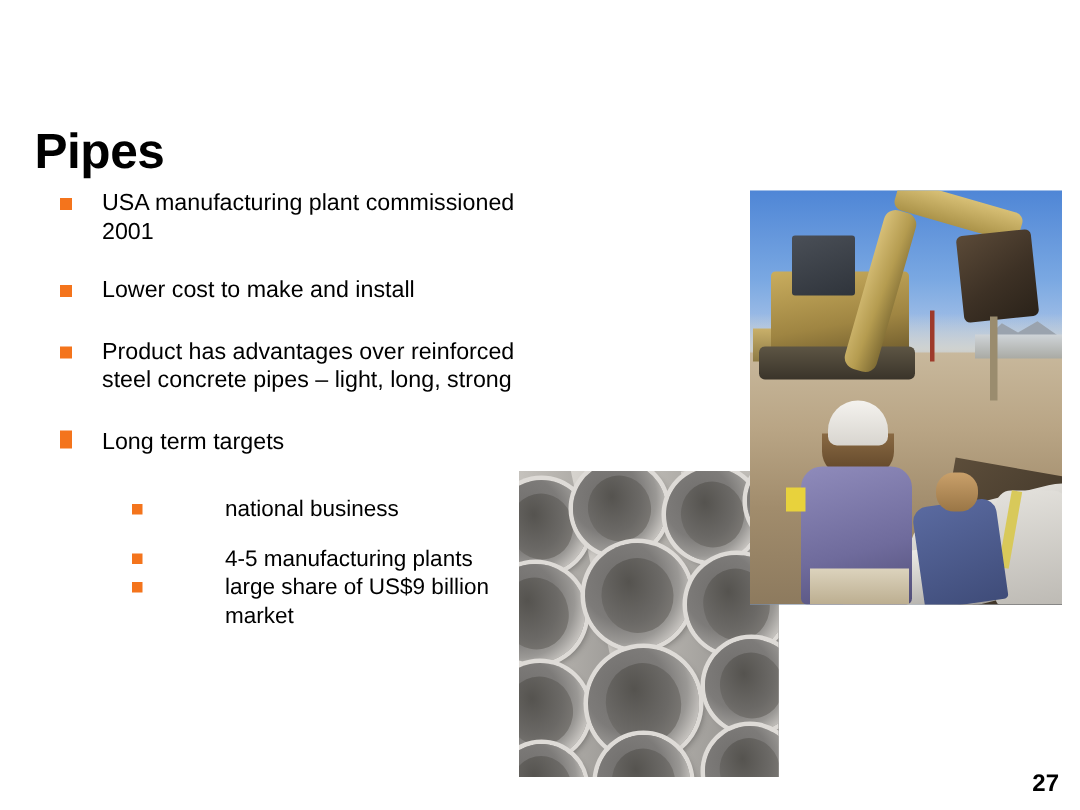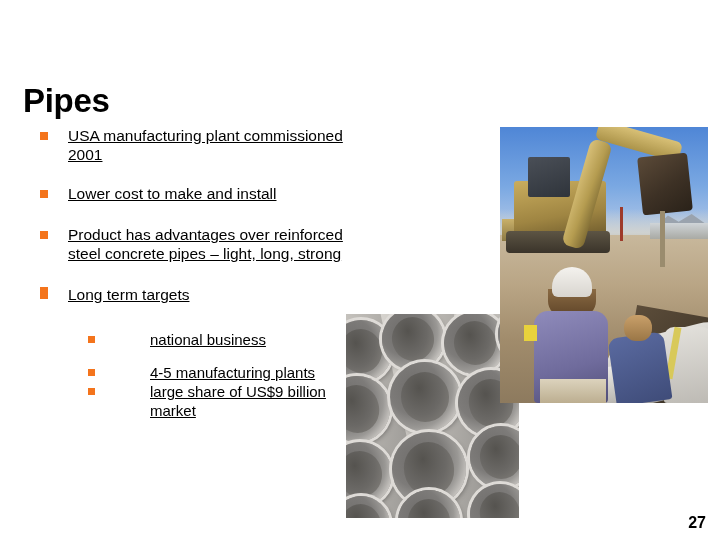--- a/index.html
+++ b/index.html
@@ -64,21 +64,20 @@
   }
   .bullet-row .marker { left: 40px; }
   .bullet-row.sub .marker { left: 88px; width: 7px; height: 7px; top: 6px; }
 
   .bullet-text {
     display: block;
     font-size: 15.5px;
     line-height: 19px;
     color: #000000;
     font-weight: normal;
-    text-decoration: underline;
   }
   .bullet-row .bullet-text { margin-left: 68px; }
   .bullet-row.sub .bullet-text { margin-left: 106px; font-size: 15px; }
 
   .sub-group { margin-top: 26px; }
 
   
   .photo-pipes {
     position: absolute;
     left: 346px;

